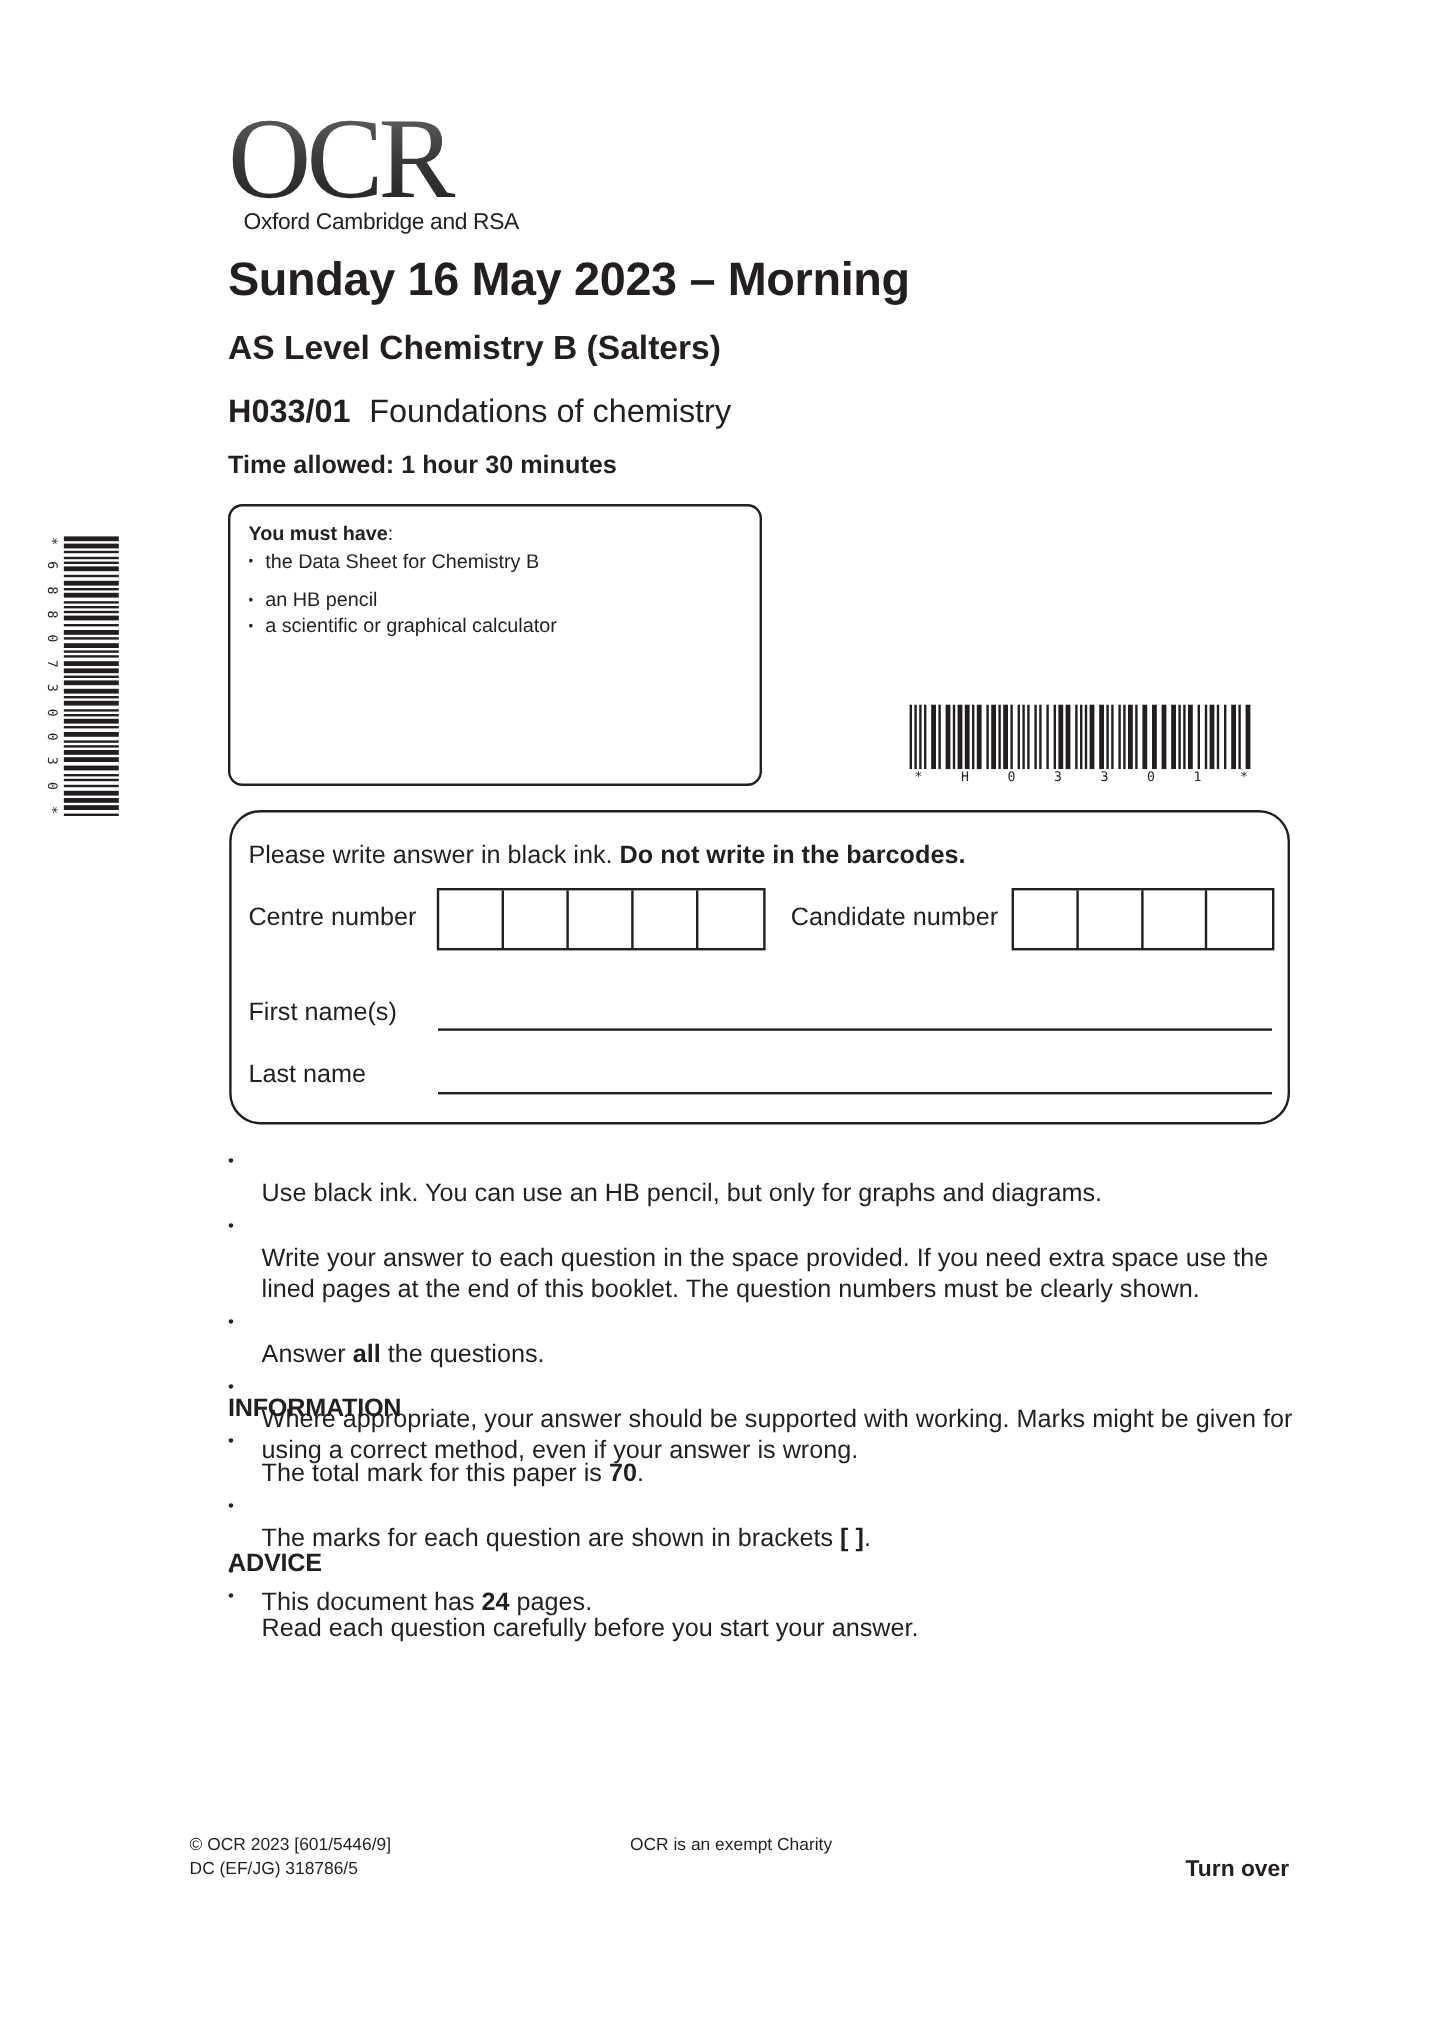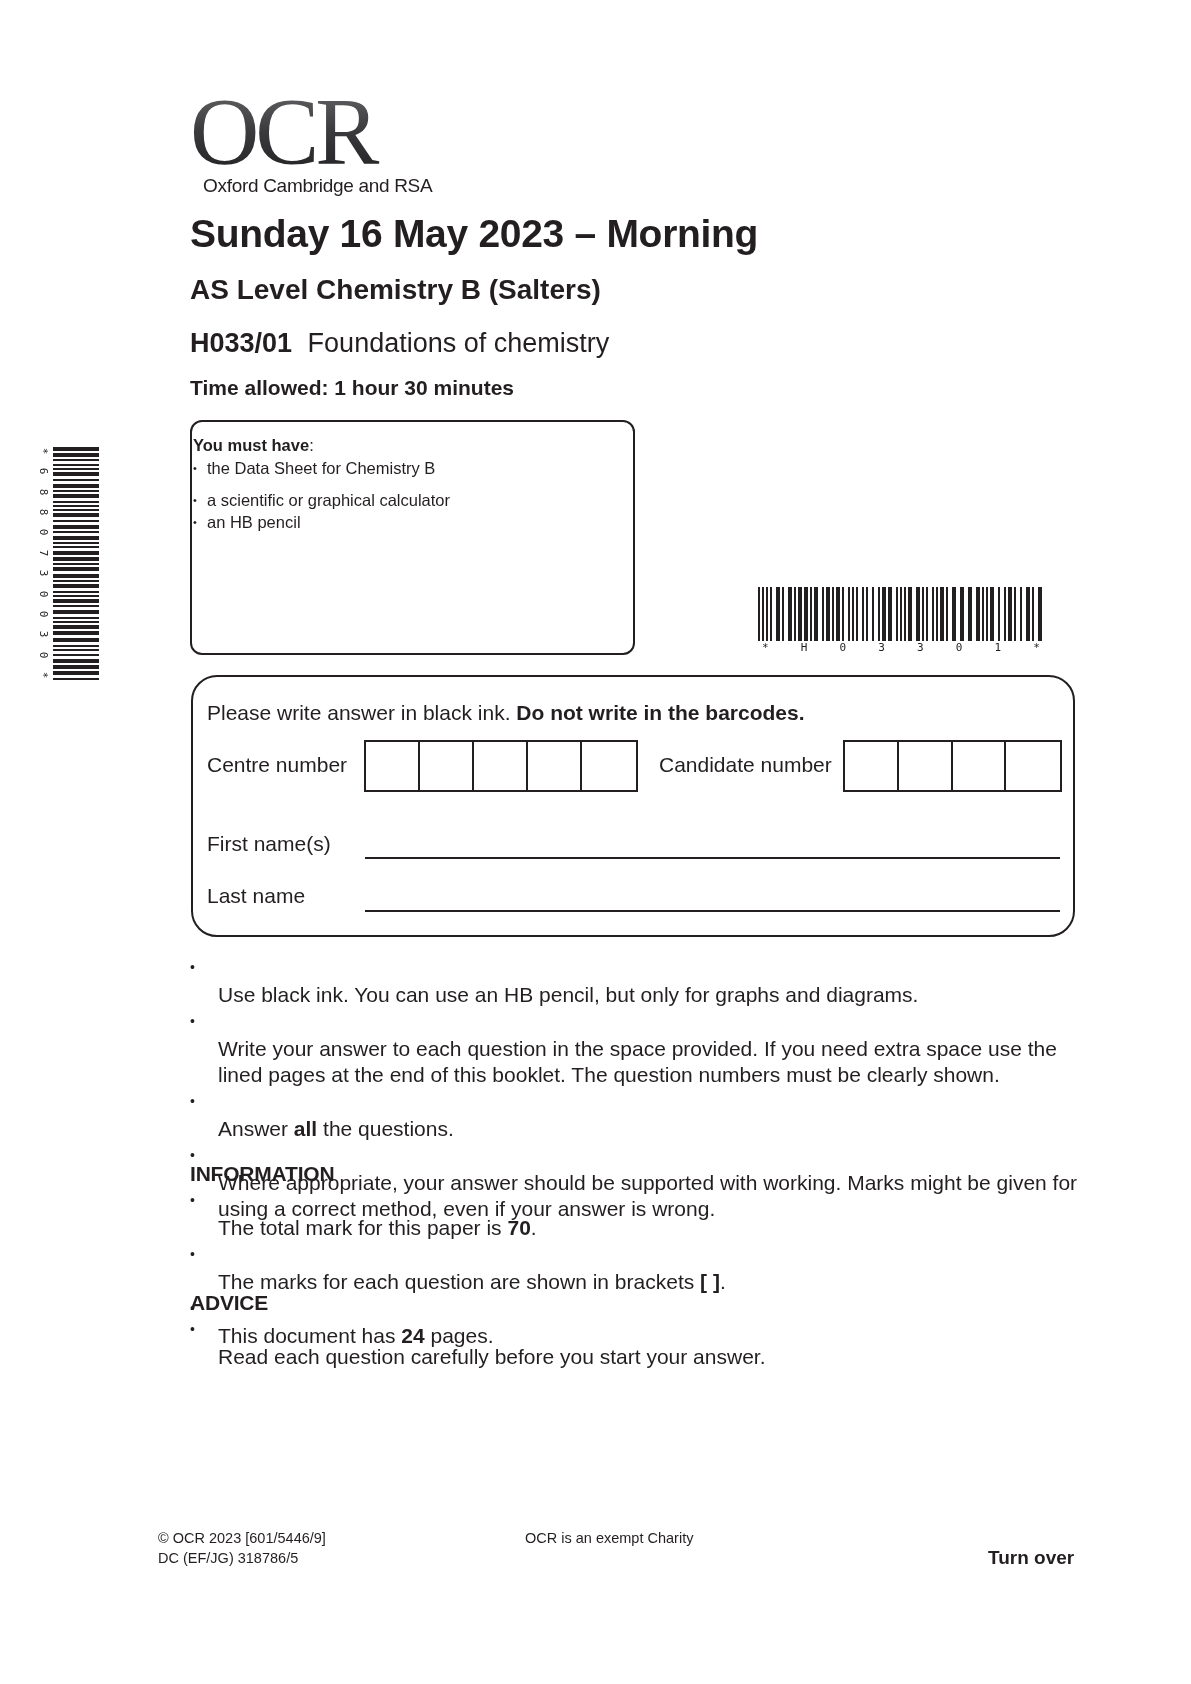--- a/index.html
+++ b/index.html
@@ -23,21 +23,21 @@
   .title { left: 190px; top: 212px; font-size: 39px; font-weight: bold; letter-spacing: -0.3px; }
   .subtitle { left: 190px; top: 274px; font-size: 28px; font-weight: bold; }
   .code-line { left: 190px; top: 328px; font-size: 27px; }
   .code-line .code { font-weight: bold; margin-right: 8px; }
   .time { left: 190px; top: 376px; font-size: 21px; font-weight: bold; }
 
   
   .musthave {
     left: 190px; top: 420px; width: 445px; height: 235px;
     border: 2px solid #231f20; border-radius: 12px; box-sizing: border-box;
-    padding: 12px 1px; font-size: 16.5px;
+    padding: 12px 15px; font-size: 16.5px;
   }
   .musthave .hd { font-weight: bold; margin: 0 0 1px 0; line-height: 22px; }
   .musthave .hd .colon { font-weight: normal; }
   .musthave .li { line-height: 22px; padding-left: 0; }
   .musthave .li .bullet { display: inline-block; width: 14px; font-size: 11px; vertical-align: 2px; }
   .musthave .gap { height: 10px; }
 
   
   .barcode-h { left: 756px; top: 587px; width: 290px; height: 62px; }
   .barcode-h .digits {
@@ -113,22 +113,22 @@
 <div class="abs code-line">
   <span class="code">H033/01</span>
   <span>Foundations of chemistry</span>
 </div>
 <div class="abs time">Time allowed: 1 hour 30 minutes</div>
 
 <div class="abs musthave">
   <div class="hd"><span>You must have</span><span class="colon">:</span></div>
   <div class="li"><span class="bullet">•</span><span>the Data Sheet for Chemistry B</span></div>
   <div class="gap"></div>
+  <div class="li"><span class="bullet">•</span><span>an HB pencil</span></div>
   <div class="li"><span class="bullet">•</span><span>a scientific or graphical calculator</span></div>
-  <div class="li"><span class="bullet">•</span><span>an HB pencil</span></div>
 </div>
 
 <div class="abs barcode-v">
   <div class="digits" id="vdigits">
       <span>*</span>
       <span>6</span>
       <span>8</span>
       <span>8</span>
       <span>0</span>
       <span>7</span>

